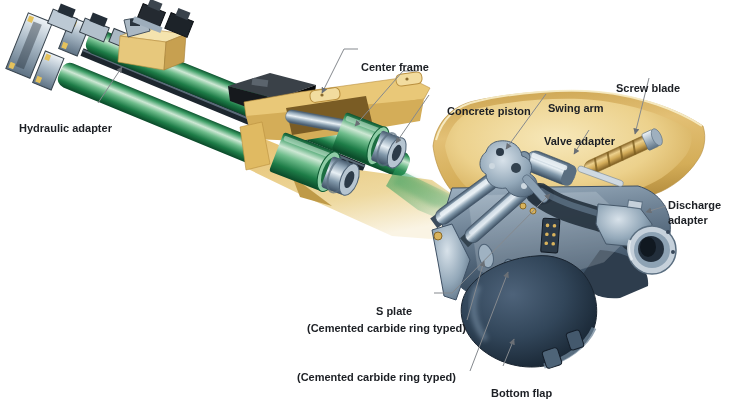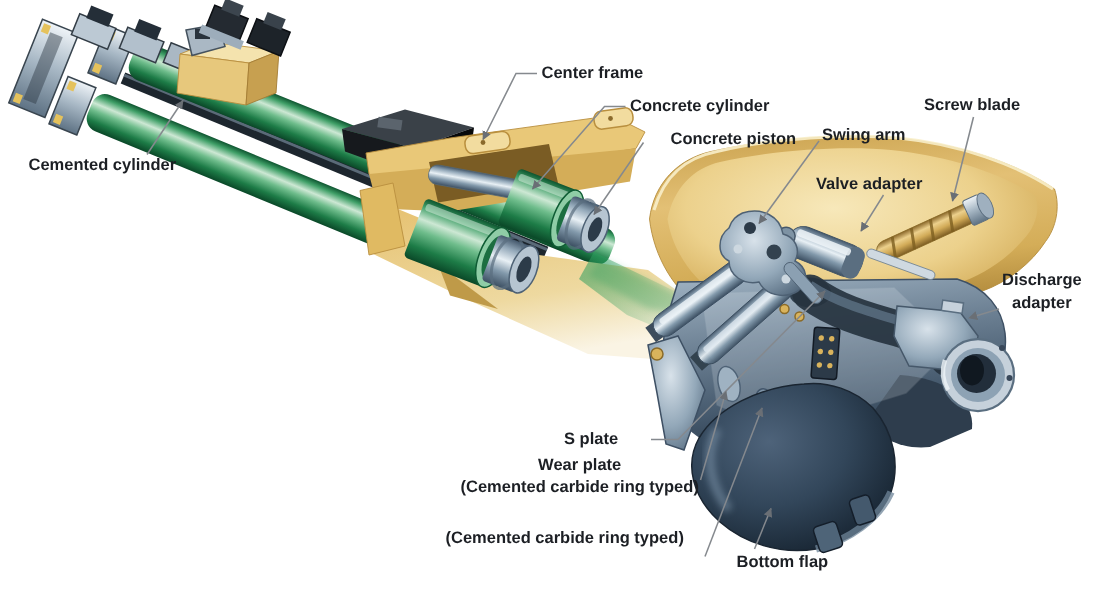--- a/index.html
+++ b/index.html
@@ -1,21 +1,21 @@
 <!DOCTYPE html>
 <html><head>
 <meta charset="utf-8">
 <style>
   html,body{margin:0;padding:0;background:#fff;}
   #stage{position:relative;width:740px;height:400px;background:#ffffff;overflow:hidden;
          font-family:"Liberation Sans",sans-serif;}
   #stage svg{position:absolute;left:0;top:0;}
   .lbl{position:absolute;font:600 11px/13px "Liberation Sans",sans-serif;color:#1c1f24;
-       white-space:nowrap;z-index:5;}
-  .lbl .note{display:block;font:600 11px/15px "Liberation Sans",sans-serif;text-align:center;}
+       white-space:nowrap;z-index:5;margin-top:18px;}
+  .lbl .note{display:block;font:600 11px/15px "Liberation Sans",sans-serif;}
   .lbl.two{line-height:15px;}
 </style>
 </head>
 <body>
 
 <div id="stage">
 
 <svg width="740" height="400" viewBox="0 0 740 400">
   <defs>
     <linearGradient id="gGreen" x1="0" y1="0" x2="0" y2="1">
@@ -337,34 +337,32 @@
     <path d="M649,78 L635,134" marker-end="url(#arr)"></path>
     <path d="M589,130 L574,154" marker-end="url(#arr)"></path>
     <path d="M666,206 L646,212" marker-end="url(#arr)"></path>
     <path d="M434,293 L452,293 L550,194" marker-end="url(#arr)"></path>
     <path d="M467,320 L484,261" marker-end="url(#arr)"></path>
     <path d="M470,371 L508,272" marker-end="url(#arr)"></path>
     <path d="M503,366 L514,339" marker-end="url(#arr)"></path>
   </g>
 </svg>
 
-<div class="lbl" style="left:19px;top:104px">Cemented cylinder</div>
+<div class="lbl" style="left:19px;top:104px">Hydraulic adapter</div>
 <div class="lbl" style="left:361px;top:43px">Center frame</div>
-<div class="lbl" style="left:420px;top:65px">Concrete cylinder</div>
 <div class="lbl" style="left:447px;top:87px">Concrete piston</div>
 <div class="lbl" style="left:548px;top:84px">Swing arm</div>
 <div class="lbl" style="left:616px;top:64px">Screw blade</div>
 <div class="lbl" style="left:544px;top:117px">Valve adapter</div>
 <div class="lbl two" style="left:668px;top:180px">
   <span class="note">Discharge</span>
   <span class="note">adapter</span>
 </div>
 <div class="lbl" style="left:376px;top:287px">S plate</div>
 <div class="lbl two" style="left:307px;top:303px">
-  <span class="note">Wear plate</span>
   <span class="note">(Cemented carbide ring typed)</span>
 </div>
 <div class="lbl two" style="left:297px;top:352px">
   <span class="note">(Cemented carbide ring typed)</span>
 </div>
 <div class="lbl" style="left:491px;top:369px">Bottom flap</div>
 
 </div>
 
 </body></html>

